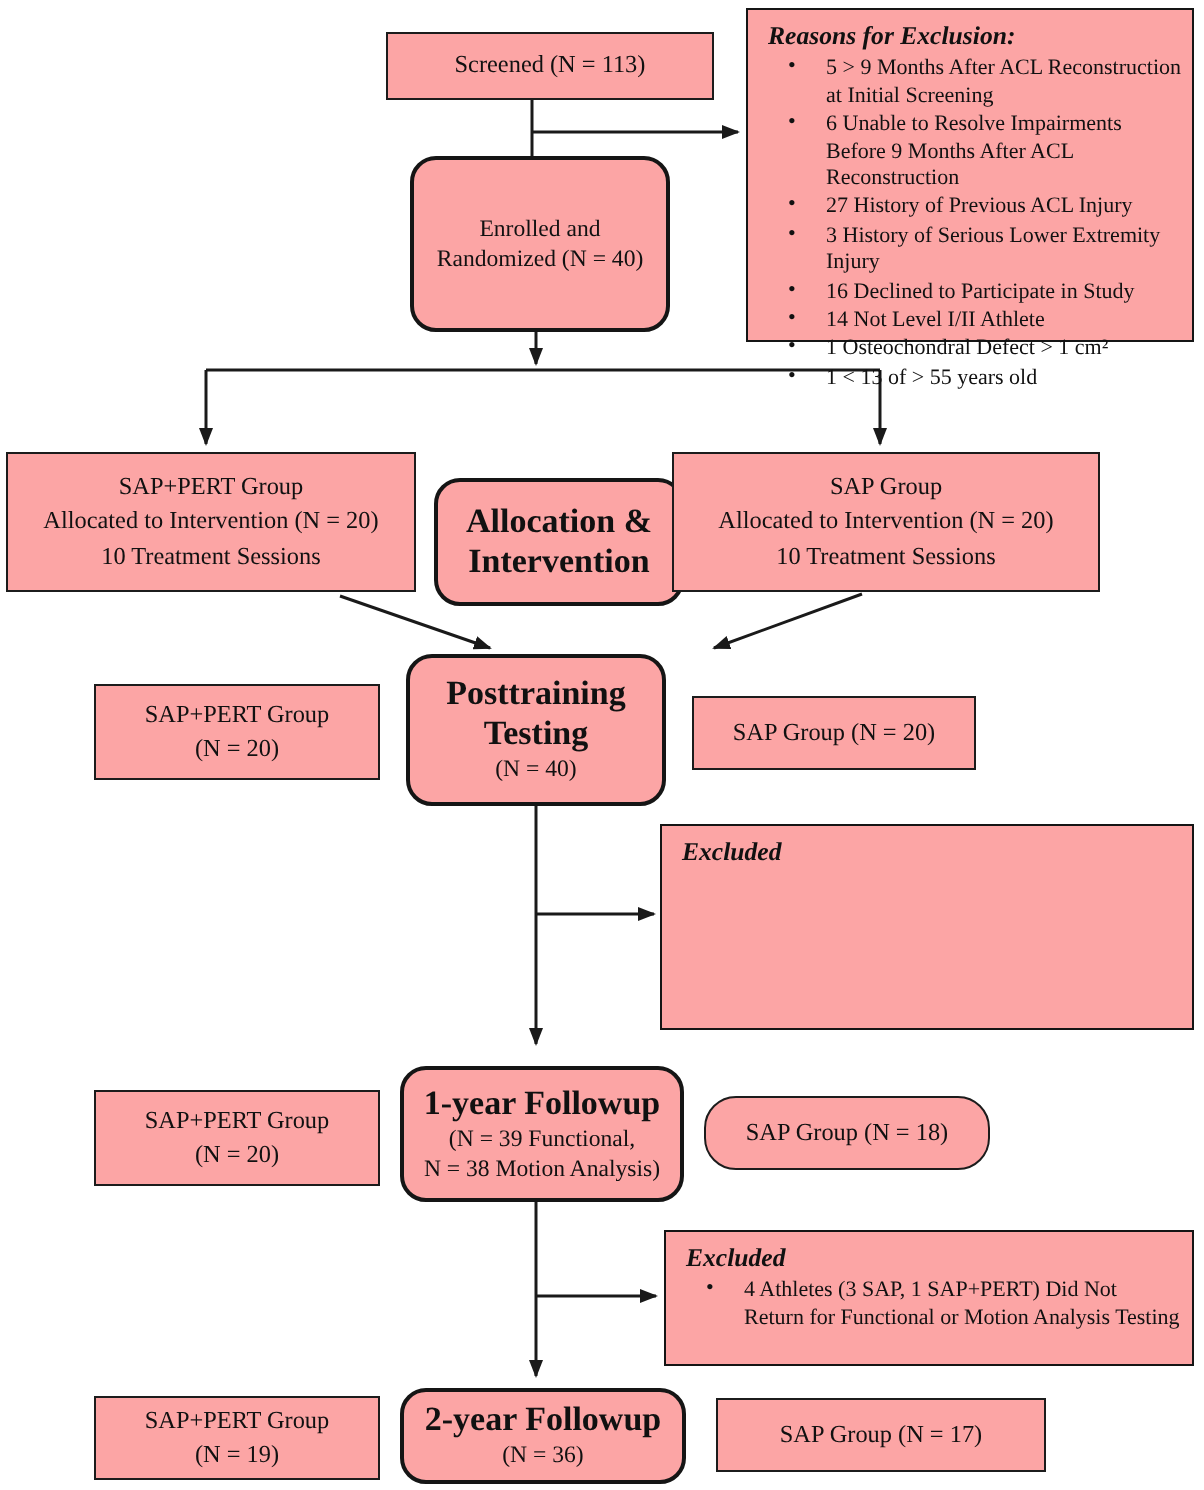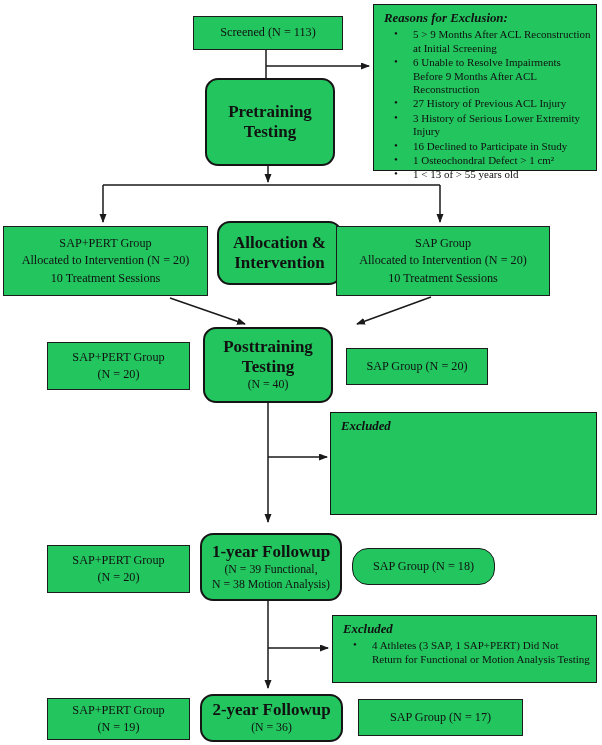--- a/index.html
+++ b/index.html
@@ -2,41 +2,41 @@
 <html><head>
 <meta charset="utf-8">
 <style>
   html,body { margin:0; padding:0; background:#ffffff; }
   .canvas {
     position:relative; width:602px; height:745px; background:#ffffff;
     font-family:"Liberation Serif", serif; color:#111;
     overflow:hidden;
   }
   .arrows { position:absolute; left:0; top:0; z-index:1; pointer-events:none; }
-  .box { position:absolute; background:#22c55e; box-sizing:border-box; z-index:2; }
+  .box { position:absolute; background:#fca5a5; box-sizing:border-box; z-index:2; }
   .plain { border:1.6px solid #1c1c1c; display:flex; flex-direction:column;
            align-items:center; justify-content:center; text-align:center;
            font-size:12.2px; line-height:1.42; }
   .rounded { border:2px solid #151515; border-radius:13px; display:flex;
              flex-direction:column; align-items:center; justify-content:center;
              text-align:center; padding:2px; }
   .stage-title { font-weight:bold; font-size:17px; line-height:1.18; }
   .stage-sub { font-size:11.8px; line-height:1.3; }
   .note { border:1.8px solid #151515; padding:6px 5px 4px 10px; }
   .note-title { font-weight:bold; font-style:italic; font-size:12.8px; line-height:1.2; }
   .note ul { margin:2px 0 0 0; padding-left:29px; list-style:none; }
   .note li { position:relative; font-size:11px; line-height:1.22; margin:0 0 1px 0; }
   .note li::before { content:"\2022"; position:absolute; left:-19px; top:-1px; }
 
   
-  .screened   { left:193px; top:16px;  width:150px; height:34px; }
+  .screened   { left:193px; top:16px;  width:164px; height:34px; }
   .reasons    { left:373px; top:4px;   width:224px; height:167px; }
   .pretrain   { left:205px; top:78px;  width:130px; height:88px; }
   .allocL     { left:3px;   top:226px; width:205px; height:70px; }
-  .allocC     { left:217px; top:221px; width:125px; height:64px; }
+  .allocC     { left:217px; top:239px; width:125px; height:64px; }
   .allocR     { left:336px; top:226px; width:214px; height:70px; }
   .postL      { left:47px;  top:342px; width:143px; height:48px; }
   .postC      { left:203px; top:327px; width:130px; height:76px; }
   .postR      { left:346px; top:348px; width:142px; height:37px; }
   .excl1      { left:330px; top:412px; width:267px; height:103px; }
   .y1L        { left:47px;  top:545px; width:143px; height:48px; }
   .y1C        { left:200px; top:533px; width:142px; height:68px; }
   .y1R        { left:352px; top:548px; width:143px; height:37px;border-radius:16px; }
   .excl2      { left:332px; top:615px; width:265px; height:68px; }
   .y2L        { left:47px;  top:698px; width:143px; height:42px; }
@@ -75,27 +75,28 @@
   </div>
 
   <div class="box note reasons">
     <div class="note-title">Reasons for Exclusion:</div>
     <ul>
       <li>5 &gt; 9 Months After ACL Reconstruction at Initial Screening</li>
       <li>6 Unable to Resolve Impairments Before 9 Months After ACL Reconstruction</li>
       <li>27 History of Previous ACL Injury</li>
       <li>3 History of Serious Lower Extremity Injury</li>
       <li>16 Declined to Participate in Study</li>
+      <li>14 Not Level I/II Athlete</li>
       <li>1 Osteochondral Defect &gt; 1 cm²</li>
       <li>1 &lt; 13 of &gt; 55 years old</li>
     </ul>
   </div>
 
   <div class="box rounded pretrain">
-    <div class="stage-title">Pretraining Testing</div>
+    <div class="stage-sub">Enrolled and Randomized (N = 40)</div>
   </div>
 
   <div class="box plain allocL">
     <div>SAP+PERT Group</div>
     <div>Allocated to Intervention (N = 20)</div>
     <div>10 Treatment Sessions</div>
   </div>
 
   <div class="box rounded allocC">
     <div class="stage-title">Allocation &amp; Intervention</div>

